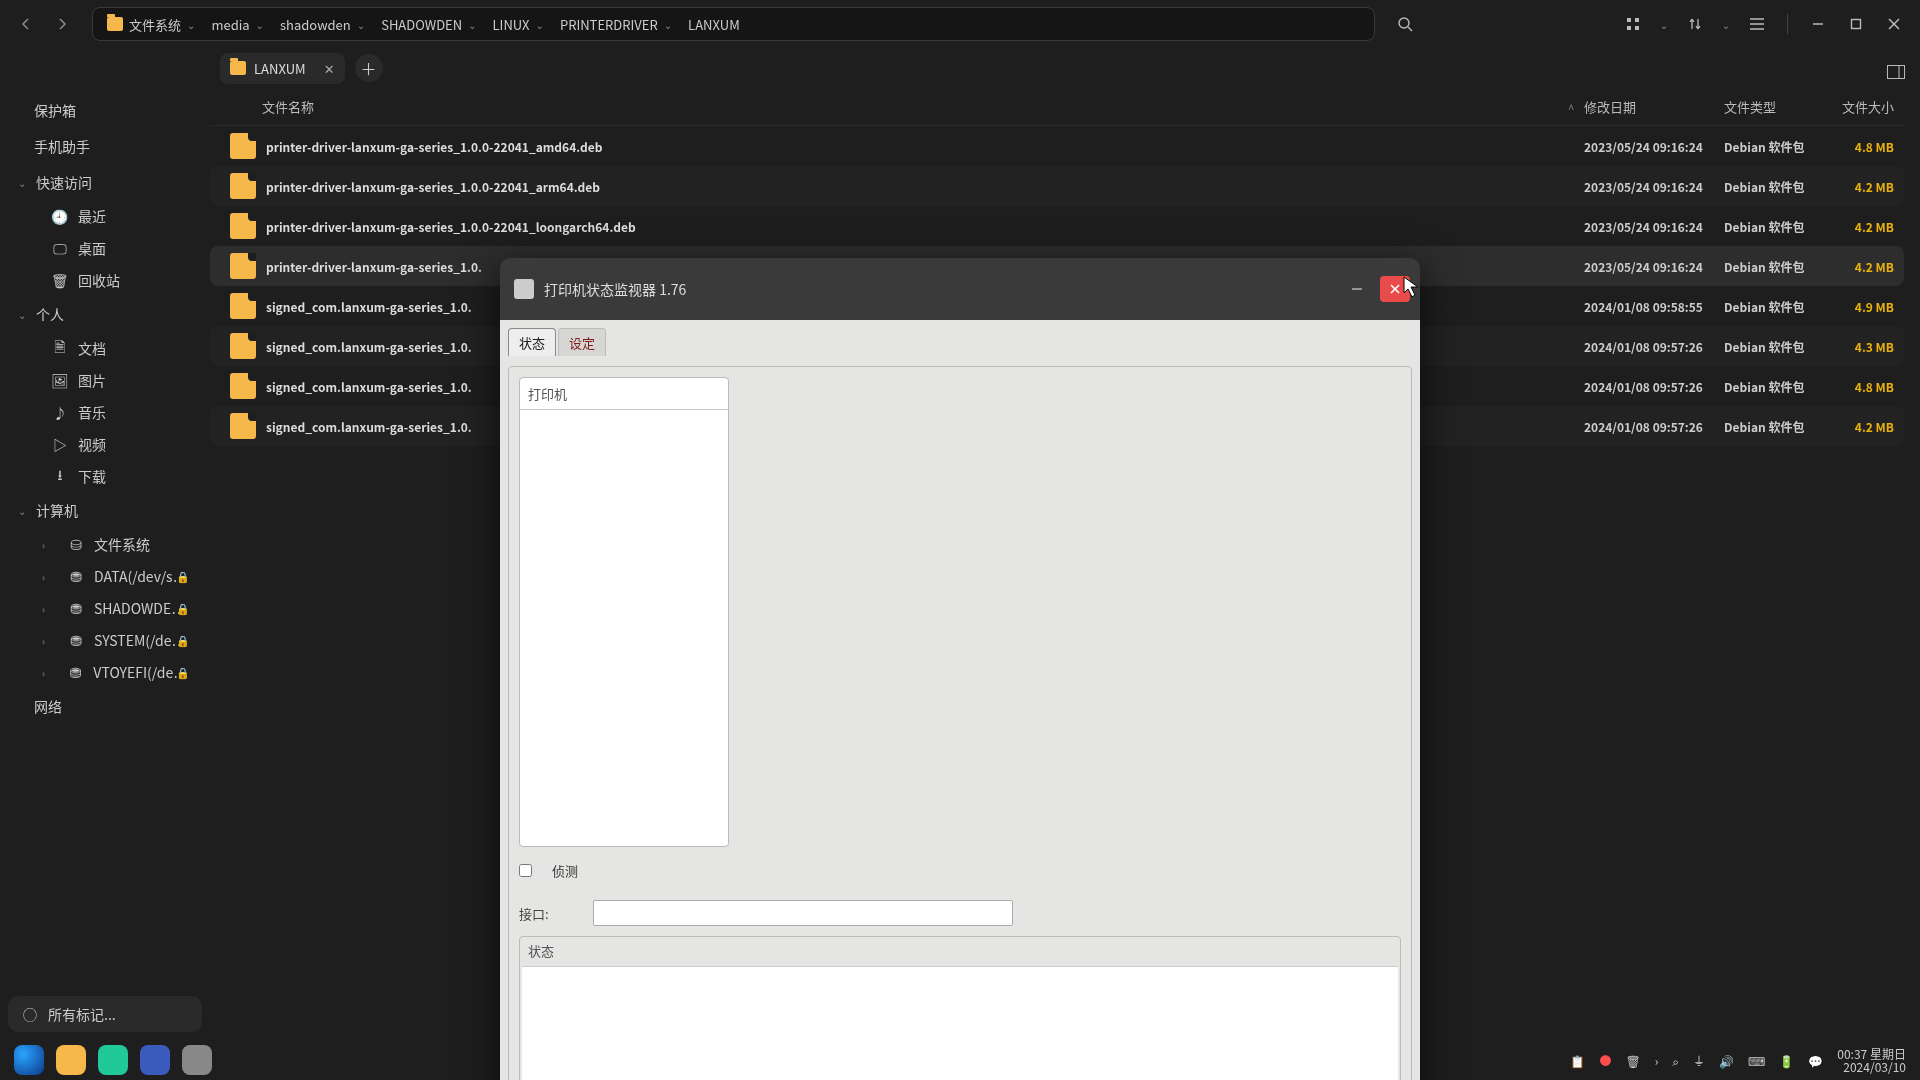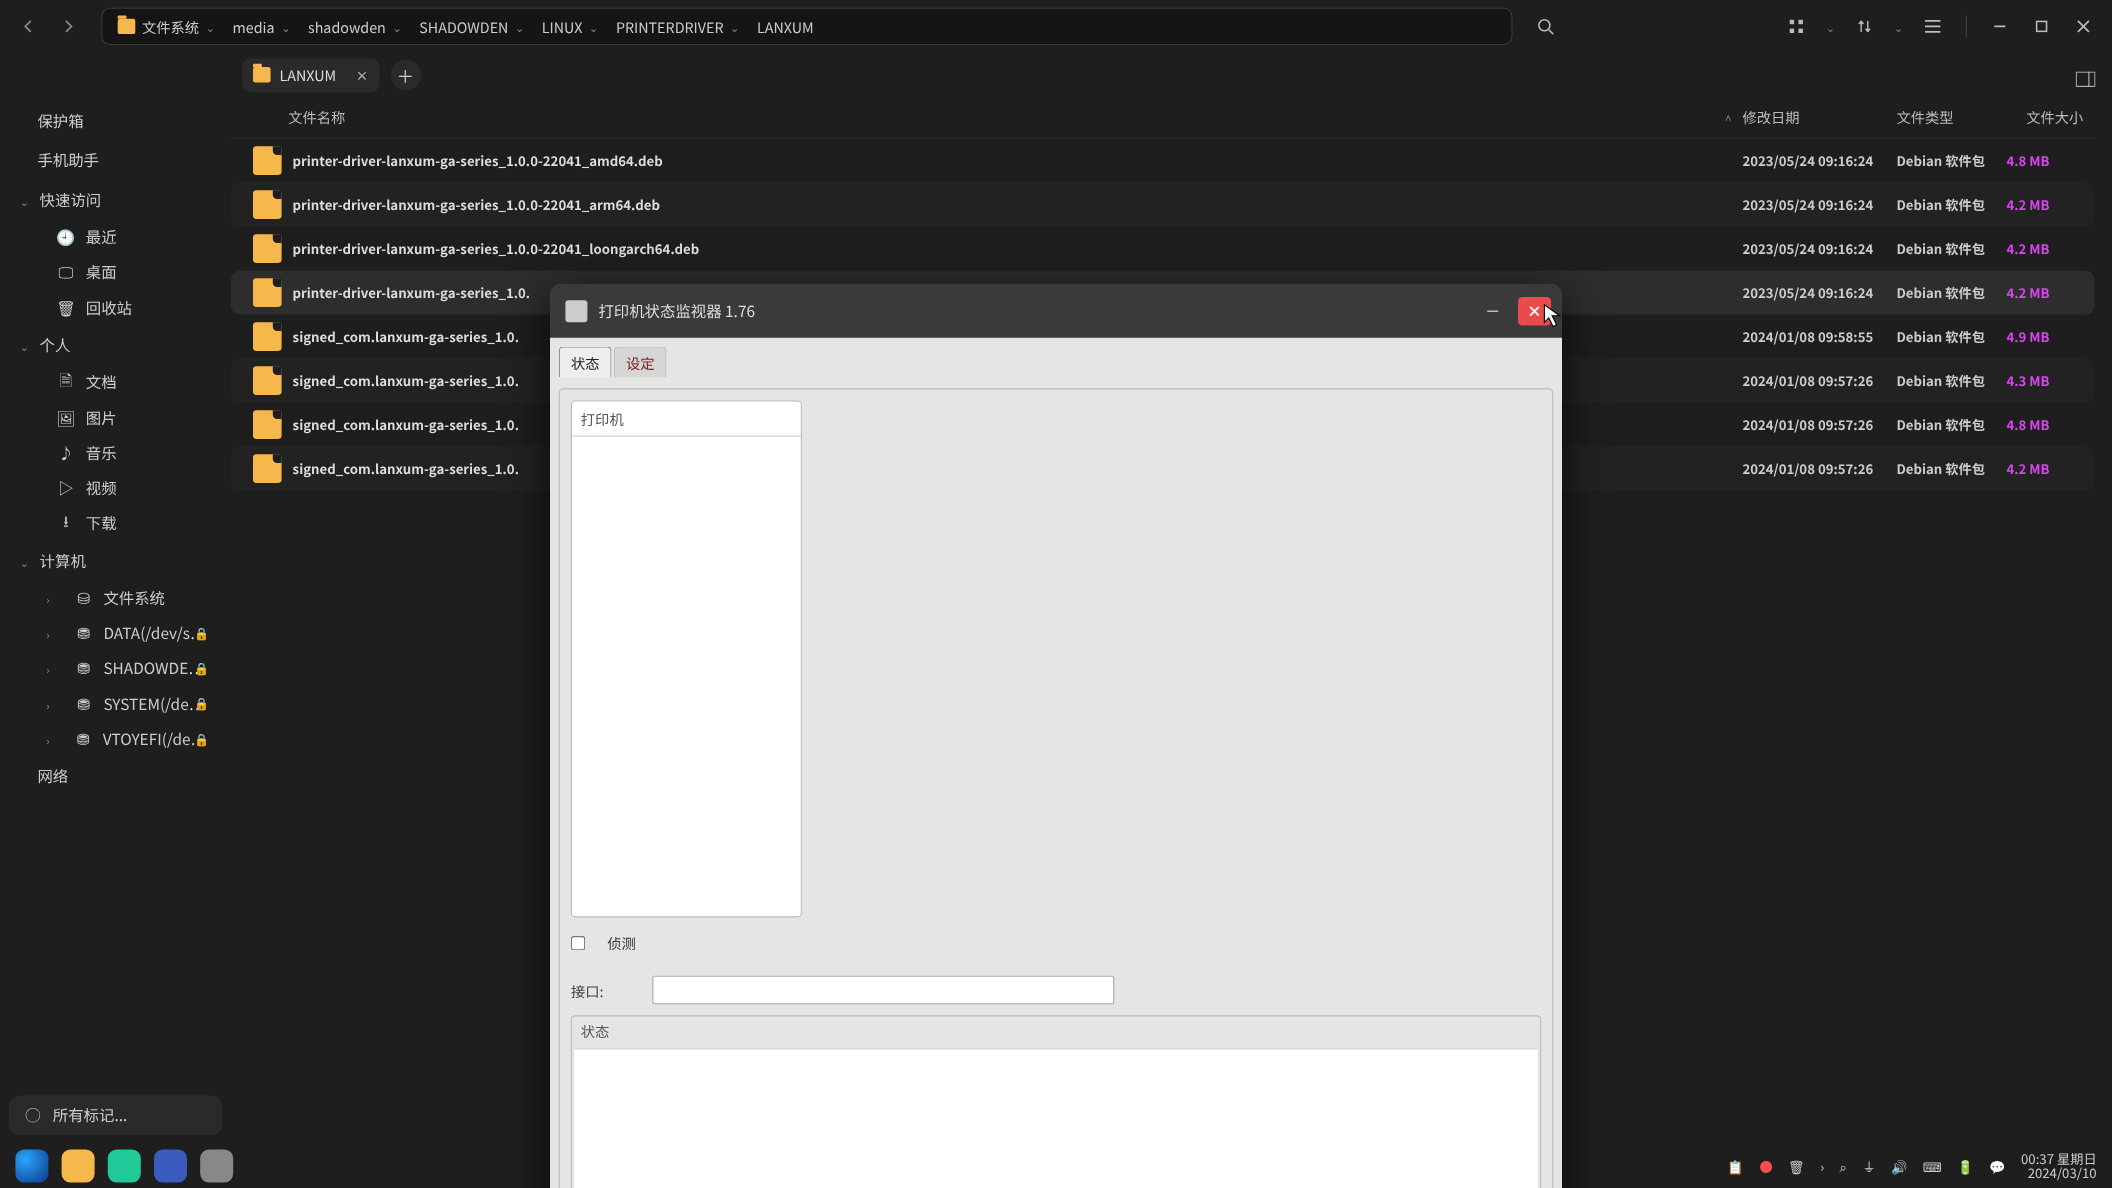--- a/index.html
+++ b/index.html
@@ -48,32 +48,32 @@
 
 .filelist { flex:1; }
 .file-row { display:flex; align-items:center; height:40px; padding-left:20px; font-size:12px; color:#ddd; border-radius:8px; margin:0 0 0 0;font-weight:bold; }
 .file-row:nth-child(even) { background:#222; }
 .file-row.sel { background:#2d2d2d; }
 .file-icon { width:26px; height:26px; margin-right:10px; background:#f7b84b; border-radius:3px; position:relative; }
 .file-icon::after { content:""; position:absolute; top:0; right:0; width:8px; height:8px; background:#1e1e1e; border-bottom-left-radius:4px; }
 .file-name { flex:1; }
 .file-date { width:140px; color:#ccc; }
 .file-type { width:100px; color:#ccc; }
-.file-size { width:80px; padding-right:10px; color:#d946ef; }
+.file-size { width:80px; text-align:right; padding-right:10px; color:#eab308; }
 
 .statusbar { height:32px; display:flex; align-items:center; padding:0 20px; color:#aaa; font-size:13px; justify-content:space-between; }
 .slider { width:100px; height:4px; background:#333; border-radius:2px; position:relative; }
 .slider::after { content:""; position:absolute; left:20%; top:50%; transform:translate(-50%,-50%); width:16px; height:16px; background:#1e6fff; border-radius:50%; }
 
 
 .side-toggle { position:absolute; right:15px; top:60px; color:#bbb; cursor:pointer; }
 
 
 .overlay-dialog { position:absolute; left:500px; top:258px; width:920px; background:#3a3a3a; border-radius:10px; box-shadow:0 10px 40px rgba(0,0,0,.7); }
-.dlg-titlebar { height:49px; display:flex; align-items:center; padding:0 10px 0 14px; color:#ddd; }
+.dlg-titlebar { height:62px; display:flex; align-items:center; padding:0 10px 0 14px; color:#ddd; }
 .dlg-titlebar .ti { width:20px; height:20px; margin-right:10px; background:#ccc; border-radius:3px; }
 .dlg-title { flex:1; font-size:14px; }
 .dlg-btns { display:flex; gap:8px; }
 .dlg-btn { width:30px; height:26px; display:flex; align-items:center; justify-content:center; border-radius:4px; cursor:pointer; color:#bbb; }
 .dlg-btn.close { background:#e94b4b; color:#fff; }
 
 .dlg-body { background:#e5e5e3; border-radius:0 0 10px 10px; padding:8px; color:#333; font-size:13px; }
 .dlg-tabs { display:flex; gap:2px; }
 .dlg-tab { background:#d6d6d4; border:1px solid #bbb; border-bottom:none; border-radius:4px 4px 0 0; padding:4px 10px; color:#7f1d1d; cursor:pointer; }
 .dlg-tab.active { background:#eee; border-color:#888; color:#222; }

